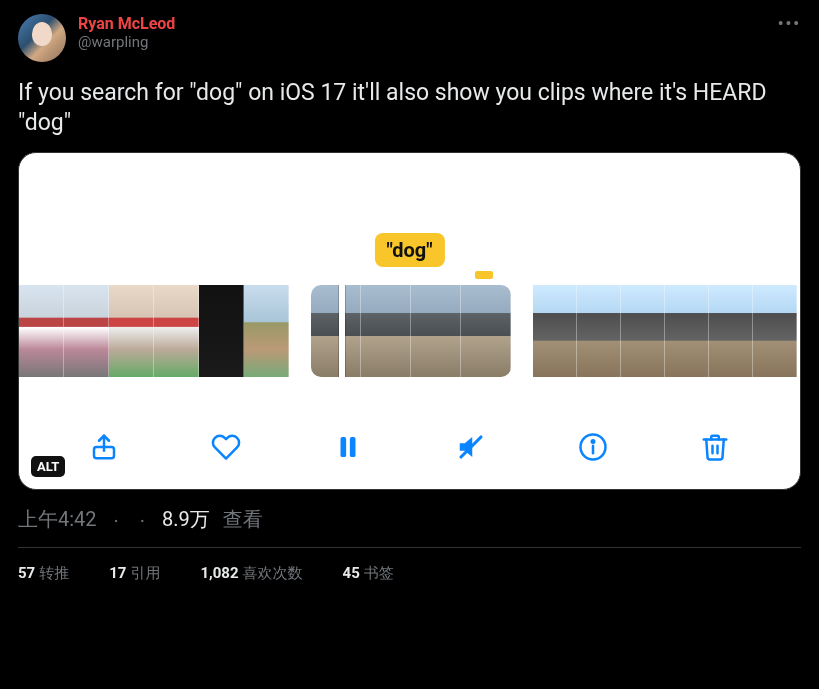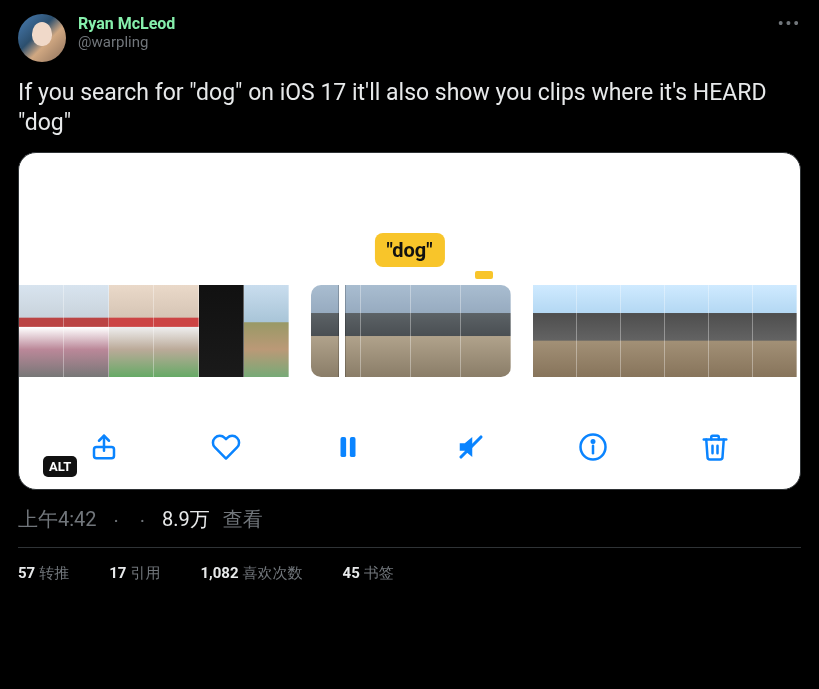--- a/index.html
+++ b/index.html
@@ -31,21 +31,21 @@
   }
   .avatar::after {
     content: "";
     position: absolute;
     top: 8px; left: 14px;
     width: 20px; height: 24px;
     background: #f0d9c9;
     border-radius: 50% 50% 45% 45%;
   }
   .names { display: flex; flex-direction: column; line-height: 1.2; }
-  .display-name { font-weight: 700; font-size: 16px; color: #86efac; text-align: right; }
+  .display-name { font-weight: 700; font-size: 16px; color: #ef4444; text-align: right; }
   .handle { font-size: 15px; color: #71767b; }
   .more {
     position: absolute;
     top: 14px; right: 18px;
     color: #71767b;
     letter-spacing: 2px;
     font-weight: 700;
     cursor: pointer;
   }
   .body-text {
@@ -142,21 +142,21 @@
     width: 36px; height: 36px;
     color: #0a84ff;
     cursor: pointer;
     display: flex;
     align-items: center;
     justify-content: center;
   }
   .ctrl svg { width: 30px; height: 30px; }
   .alt-badge {
     position: absolute;
-    left: 24px;
+    left: 12px;
     bottom: 12px;
     background: #111;
     color: #fff;
     font-weight: 700;
     font-size: 13px;
     padding: 3px 6px;
     border-radius: 5px;
   }
   .meta {
     margin-top: 16px;

